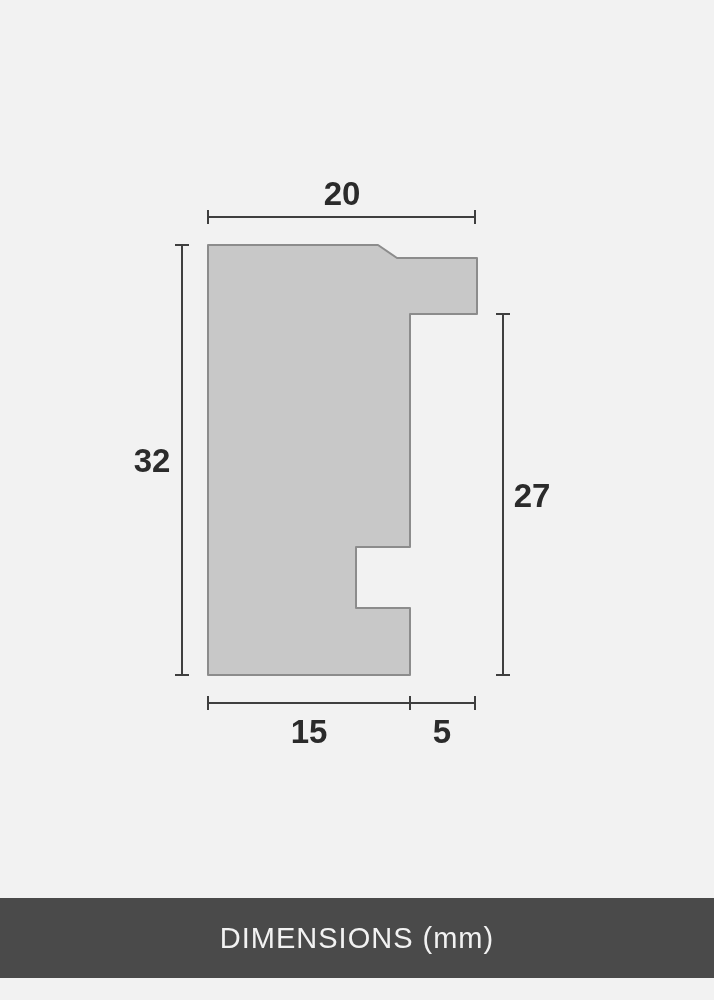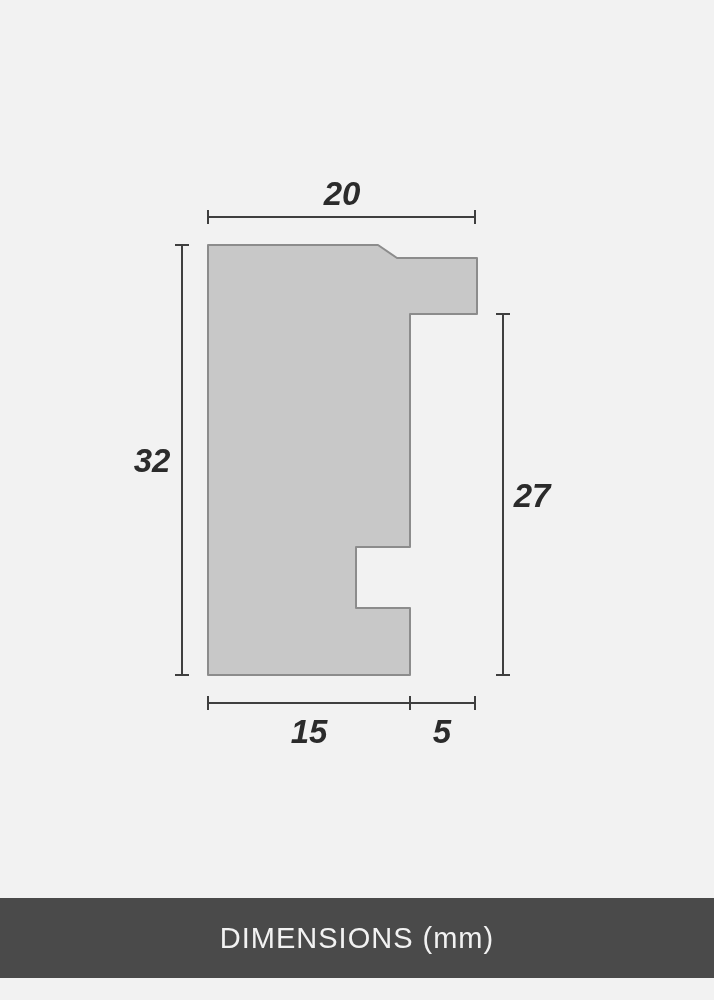--- a/index.html
+++ b/index.html
@@ -20,21 +20,20 @@
     width: 714px;
     height: 1000px;
     background: var(--background);
     font-family: "Liberation Sans", sans-serif;
     overflow: hidden;
   }
   .stage {
     width: 714px;
     height: 898px;
     position: relative;
-    font-style: italic;
   }
   svg.diagram {
     display: block;
     width: 714px;
     height: 898px;
   }
   .profile-shape {
     fill: var(--profile-fill);
     stroke: var(--profile-stroke);
     stroke-width: 2;

